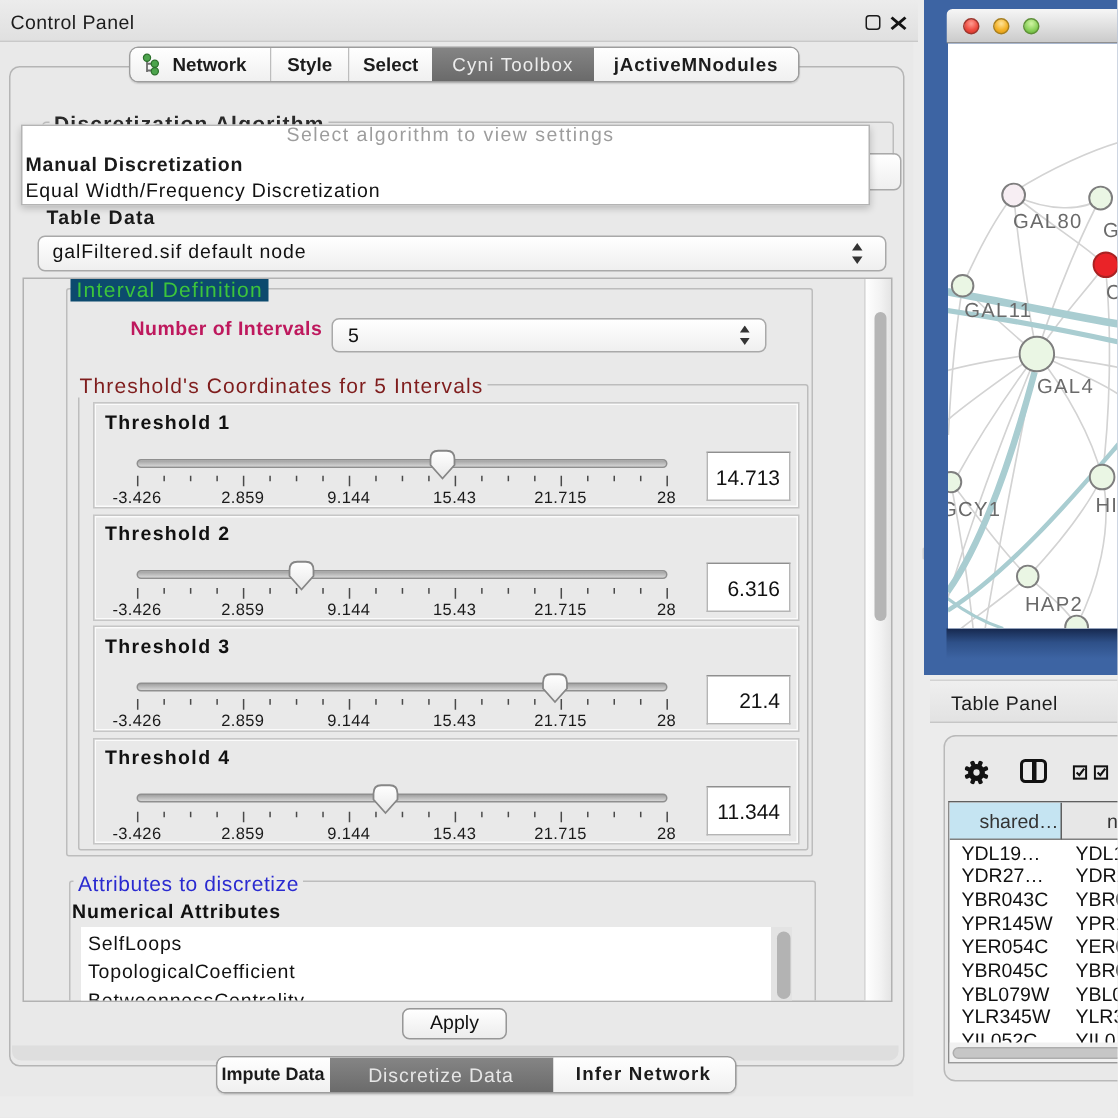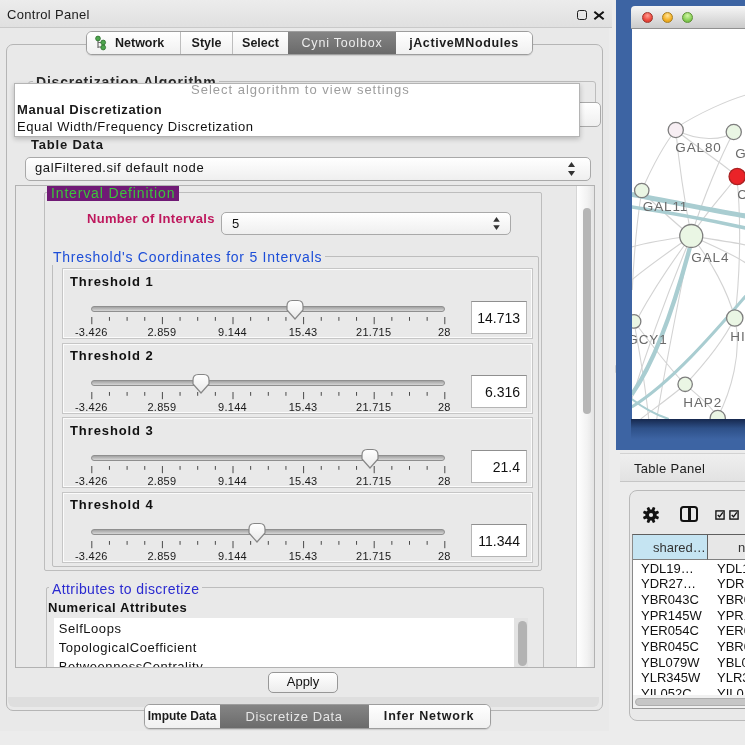--- a/index.html
+++ b/index.html
@@ -57,31 +57,31 @@
   <span style="position:absolute;left:9px;top:2px;font-size:13px;letter-spacing:.6px;color:#111;">galFiltered.sif default node</span>
   <svg width="9" height="14" viewBox="0 0 9 14" style="position:absolute;right:14px;top:4px;">
     <path d="M4.5 0 L8 5 H1 Z" fill="#333"></path>
       <path d="M4.5 14 L8 9 H1 Z" fill="#333"></path>
   </svg>
 </div>
 
 <div class="abs" style="left:15px;top:185px;width:578px;height:481px;border:1px solid #b2b2b2;background:#e9e9e9;overflow:hidden;">
 <div class="abs" style="left:0;top:0;width:578px;height:481px;" id="sp">
 <div style="position:absolute;left:28px;top:6px;width:496px;height:377px;border:1px solid #bdbdbd;border-radius:2px;"></div>
-<span style="position:absolute;left:31px;top:-1.5px;background:#701a75;padding:0 4px;font-size:14px;letter-spacing:.85px;color:#3cc43c;">Interval Definition</span>
+<span style="position:absolute;left:31px;top:-1.5px;background:#0c4a6e;padding:0 4px;font-size:14px;letter-spacing:.85px;color:#3cc43c;">Interval Definition</span>
 <span style="position:absolute;left:71px;top:24.5px;font-size:13px;font-weight:bold;letter-spacing:.3px;color:#be185d;">Number of Intervals</span>
 <div style="position:absolute;left:205px;top:26px;width:288px;height:21px;border:1px solid #a9a9a9;border-radius:5px;background:linear-gradient(#ffffff,#efefef);">
 <span style="position:absolute;left:10px;top:3px;font-size:13px;color:#111;">5</span>
 <svg width="9" height="13" viewBox="0 0 9 14" style="position:absolute;right:9px;top:4px;">
           <path d="M4.5 0 L8 5 H1 Z" fill="#333"></path>
           <path d="M4.5 14 L8 9 H1 Z" fill="#333"></path>
         </svg>
 </div>
 <div style="position:absolute;left:36px;top:70px;width:485px;height:309px;border:1px solid #bdbdbd;border-radius:2px;"></div>
-<span style="position:absolute;left:34px;top:62.5px;background:#e9e9e9;padding:0 3px;font-size:14px;letter-spacing:.75px;color:#1d4ed8;">Threshold's Coordinates for 5 Intervals</span>
+<span style="position:absolute;left:34px;top:62.5px;background:#e9e9e9;padding:0 3px;font-size:14px;letter-spacing:.75px;color:#7f1d1d;">Threshold's Coordinates for 5 Intervals</span>
 
 <div style="position:absolute;left:46px;top:82.0px;width:468.5px;height:69px;border:1px solid #c6c6c6;box-shadow:inset 0 0 0 1px #fbfbfb;background:#e9e9e9;">
   <span style="position:absolute;left:7px;top:4.5px;font-size:13px;font-weight:bold;letter-spacing:.9px;color:#111;">Threshold 1</span>
   <div style="position:absolute;left:28px;top:36.5px;width:352px;height:4px;border:1px solid #8f8f8f;border-radius:3px;background:linear-gradient(#a2a2a2,#d6d6d6);"></div>
   <svg width="360" height="9" viewBox="0 0 360 9" style="position:absolute;left:26px;top:48px;">
           <line x1="2.80" y1="0" x2="2.80" y2="7.2" stroke="#4a4a4a" stroke-width="1"></line>
           <line x1="20.45" y1="0" x2="20.45" y2="3.8" stroke="#4a4a4a" stroke-width="1"></line>
           <line x1="38.10" y1="0" x2="38.10" y2="3.8" stroke="#4a4a4a" stroke-width="1"></line>
           <line x1="55.75" y1="0" x2="55.75" y2="3.8" stroke="#4a4a4a" stroke-width="1"></line>
           <line x1="73.40" y1="0" x2="73.40" y2="7.2" stroke="#4a4a4a" stroke-width="1"></line>

